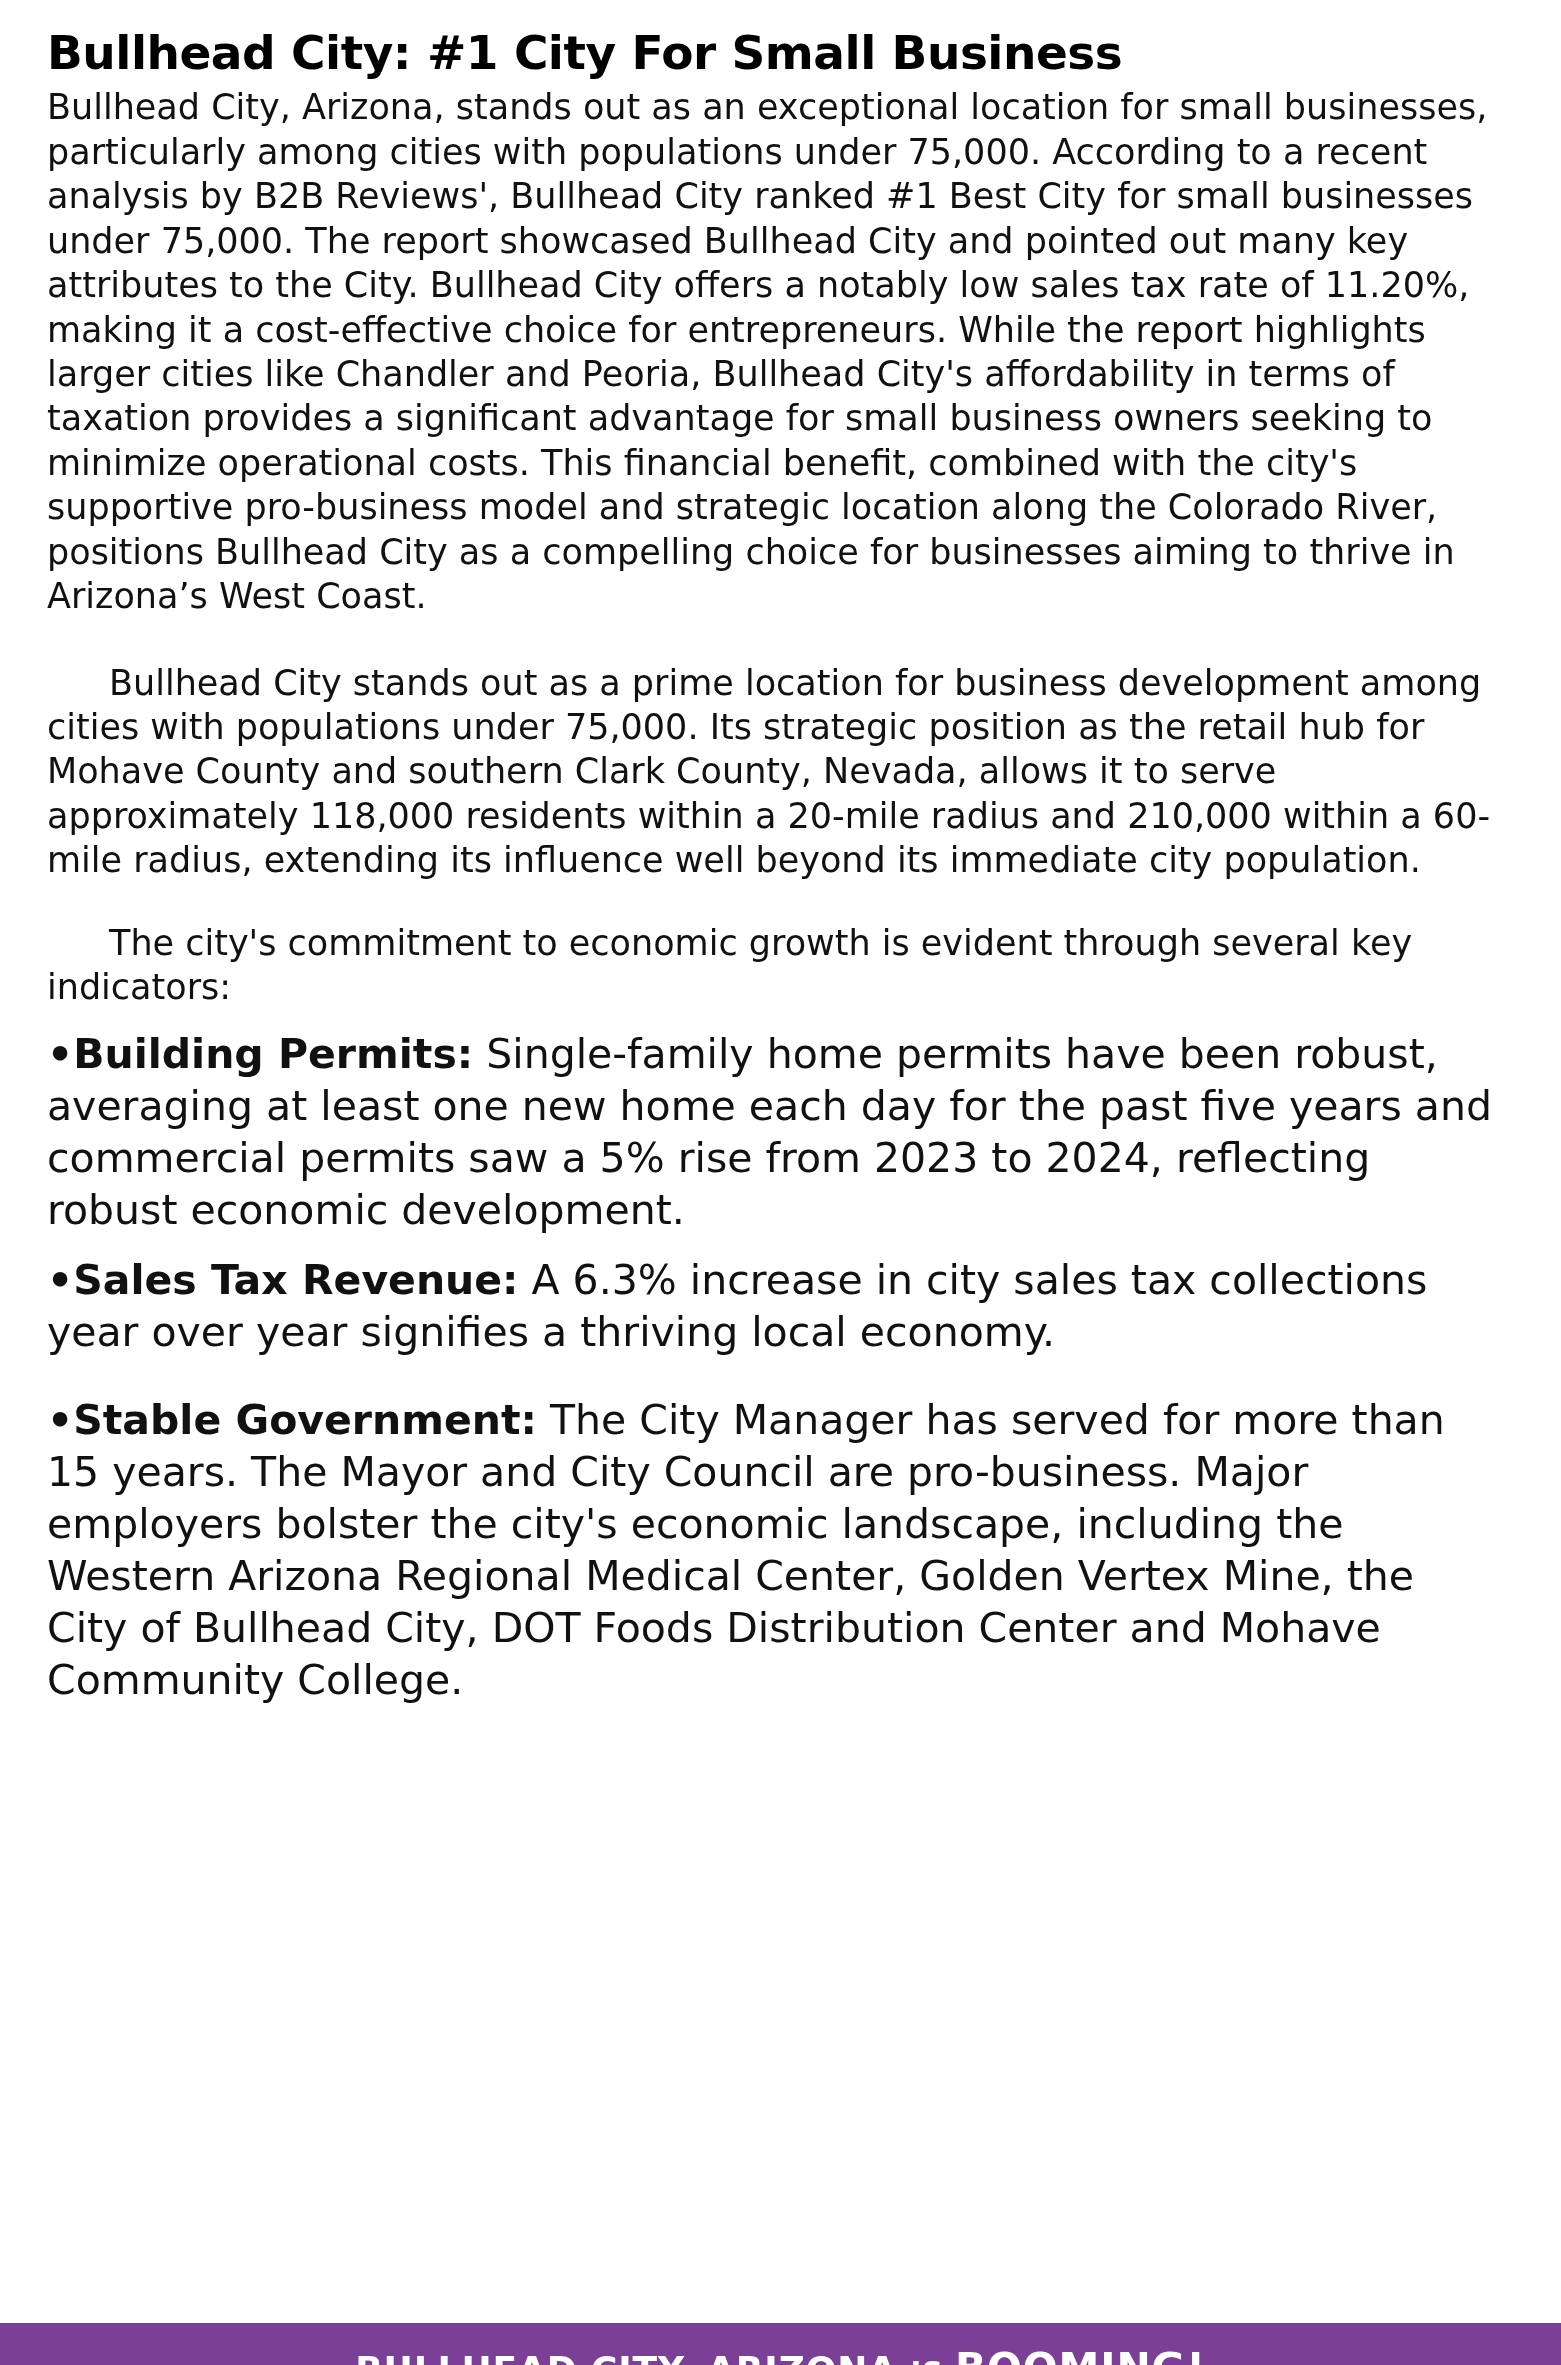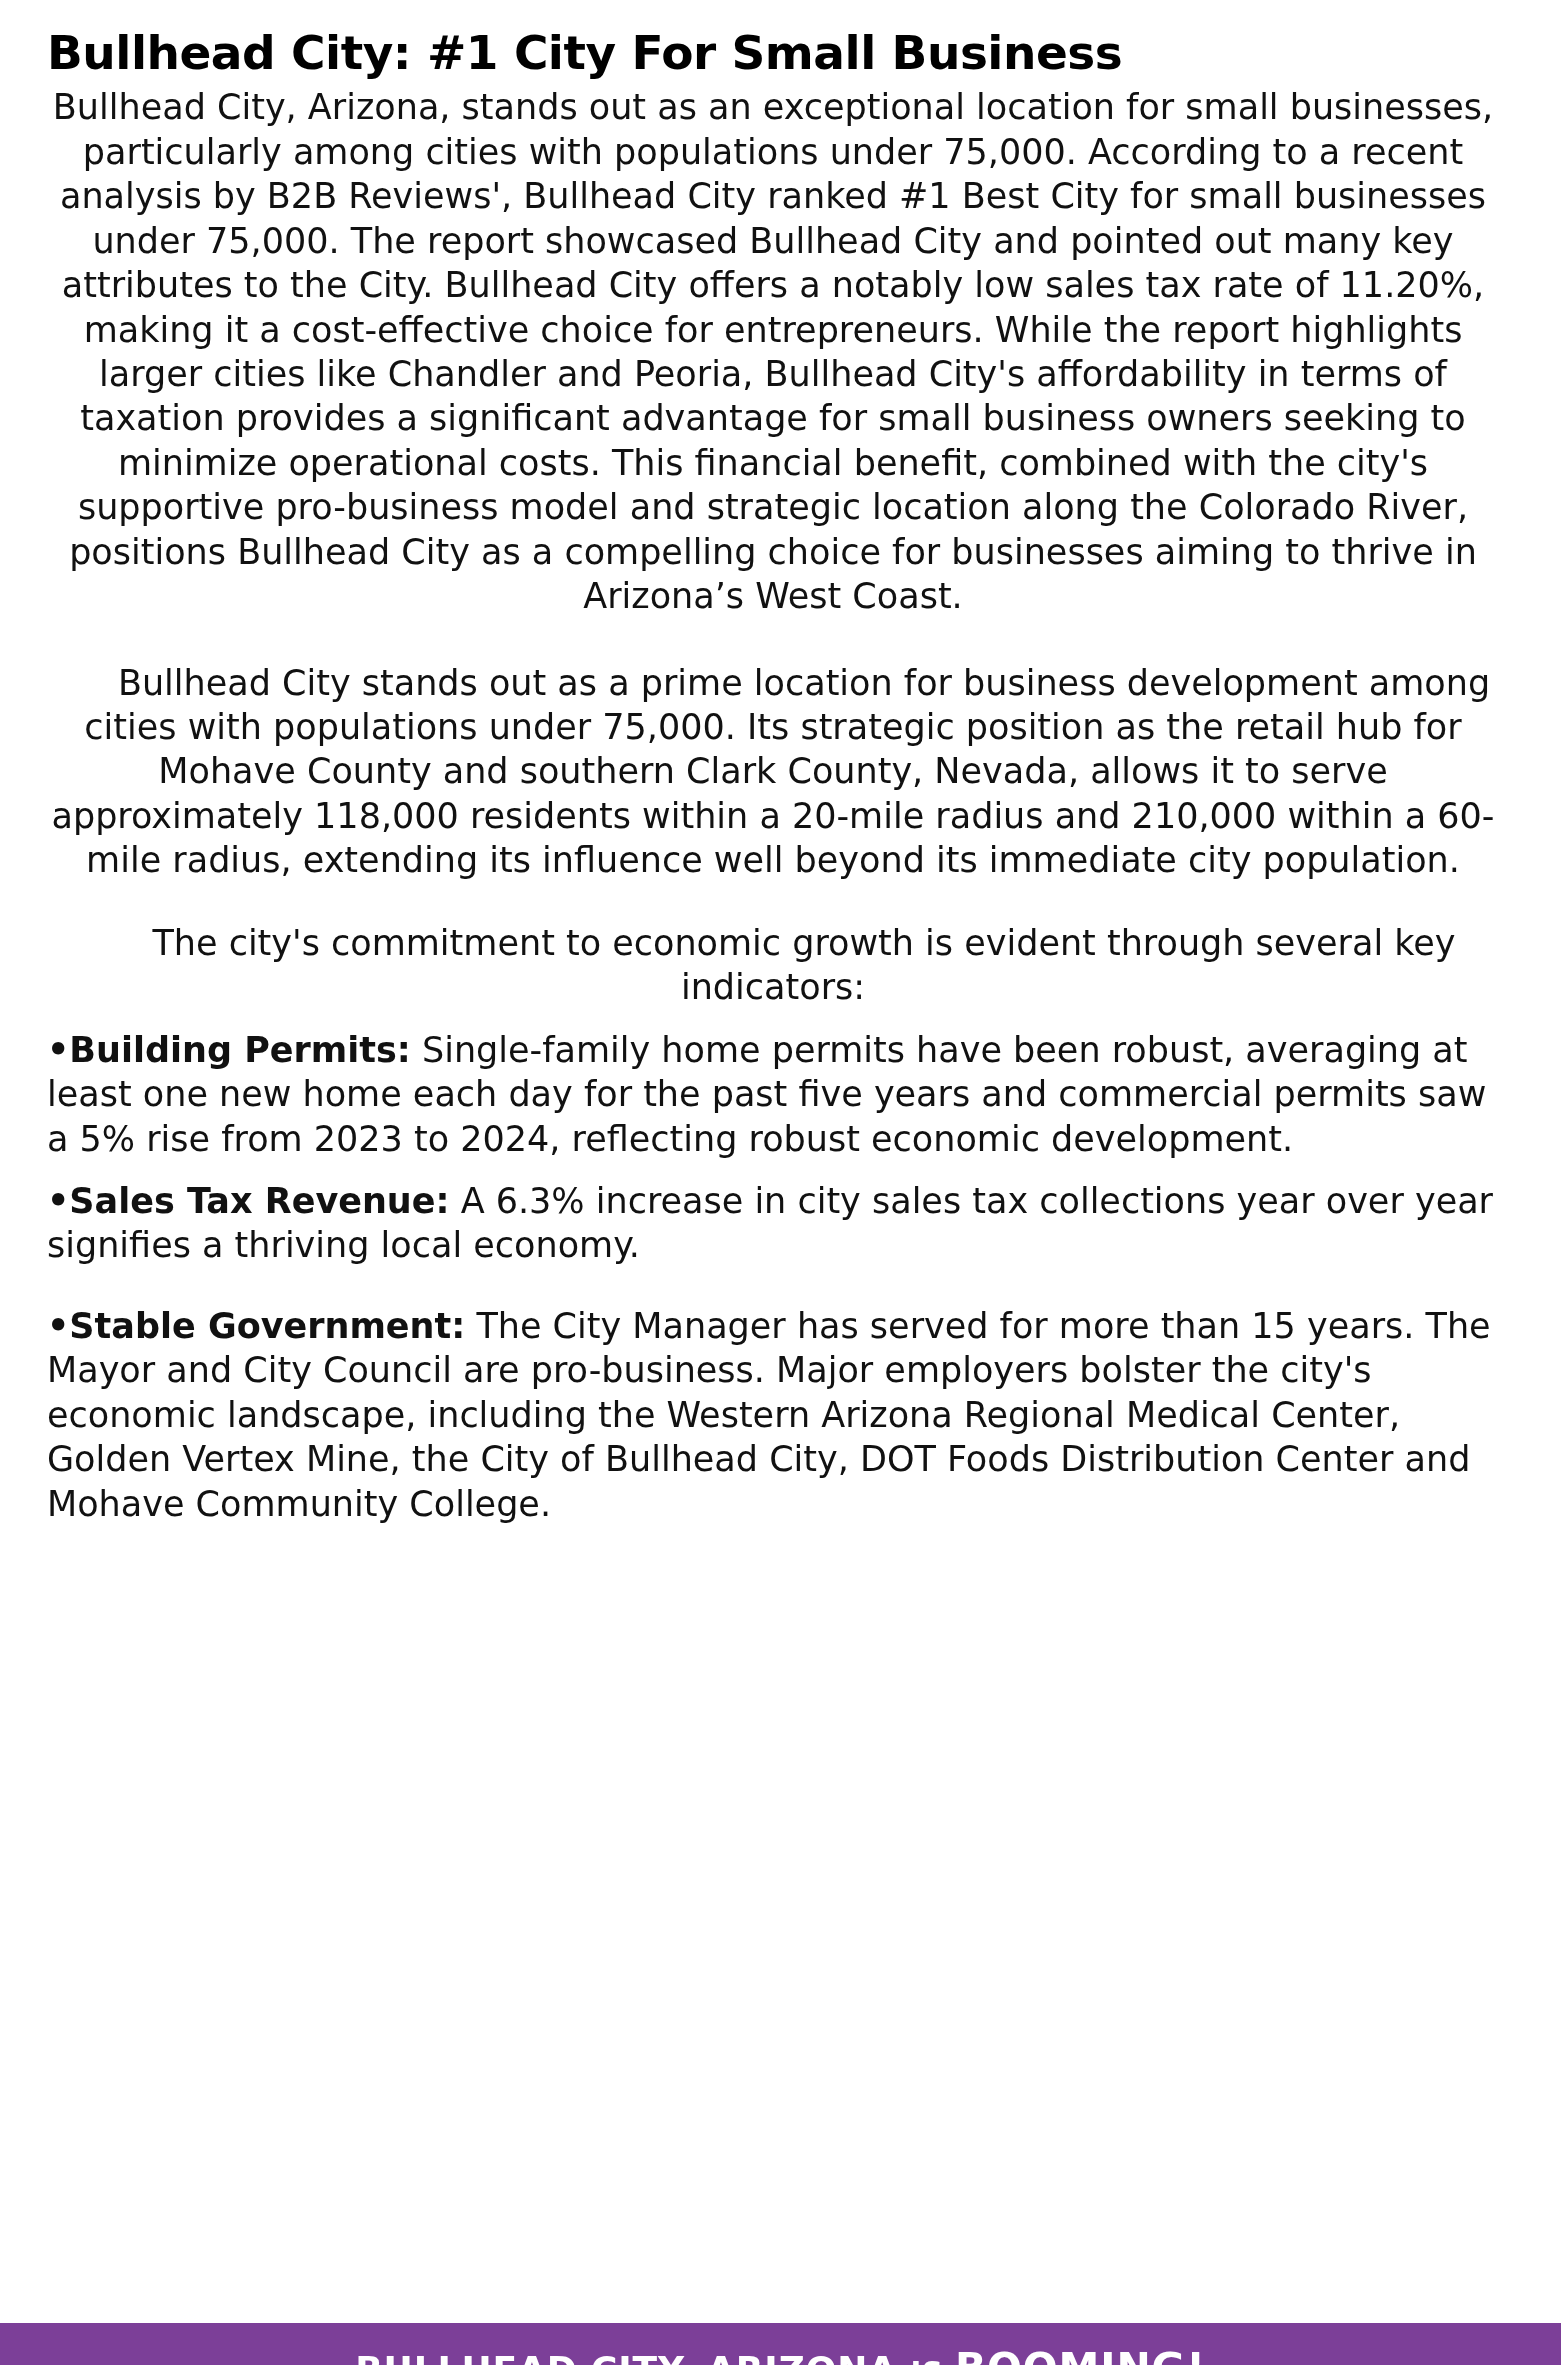--- a/index.html
+++ b/index.html
@@ -35,40 +35,40 @@
     letter-spacing: -0.5px;
     line-height: 1.08;
     margin: 0 0 6.6px 0;
     color: #000000;
   }
   .para {
     font-size: 35px;
     line-height: 1.27;
     margin: 0 0 0 0;
     color: #111111;
-    text-align: center;
+    text-align: left;
   }
   .para.lead {
     margin-bottom: 0;
   }
   .gap-lg {
     height: 42px;
   }
   .gap-md {
     height: 38px;
   }
   .gap-sm {
     height: 18px;
   }
   .indent {
     display: inline-block;
     width: 62px;
   }
   .bullet-item {
-    font-size: 35px;
+    font-size: 41px;
     line-height: 1.27;
     margin: 0;
     color: #111111;
   }
   .bullet-item .bl-label {
     font-weight: bold;
   }
   .footer-bar {
     position: absolute;
     left: 0;

